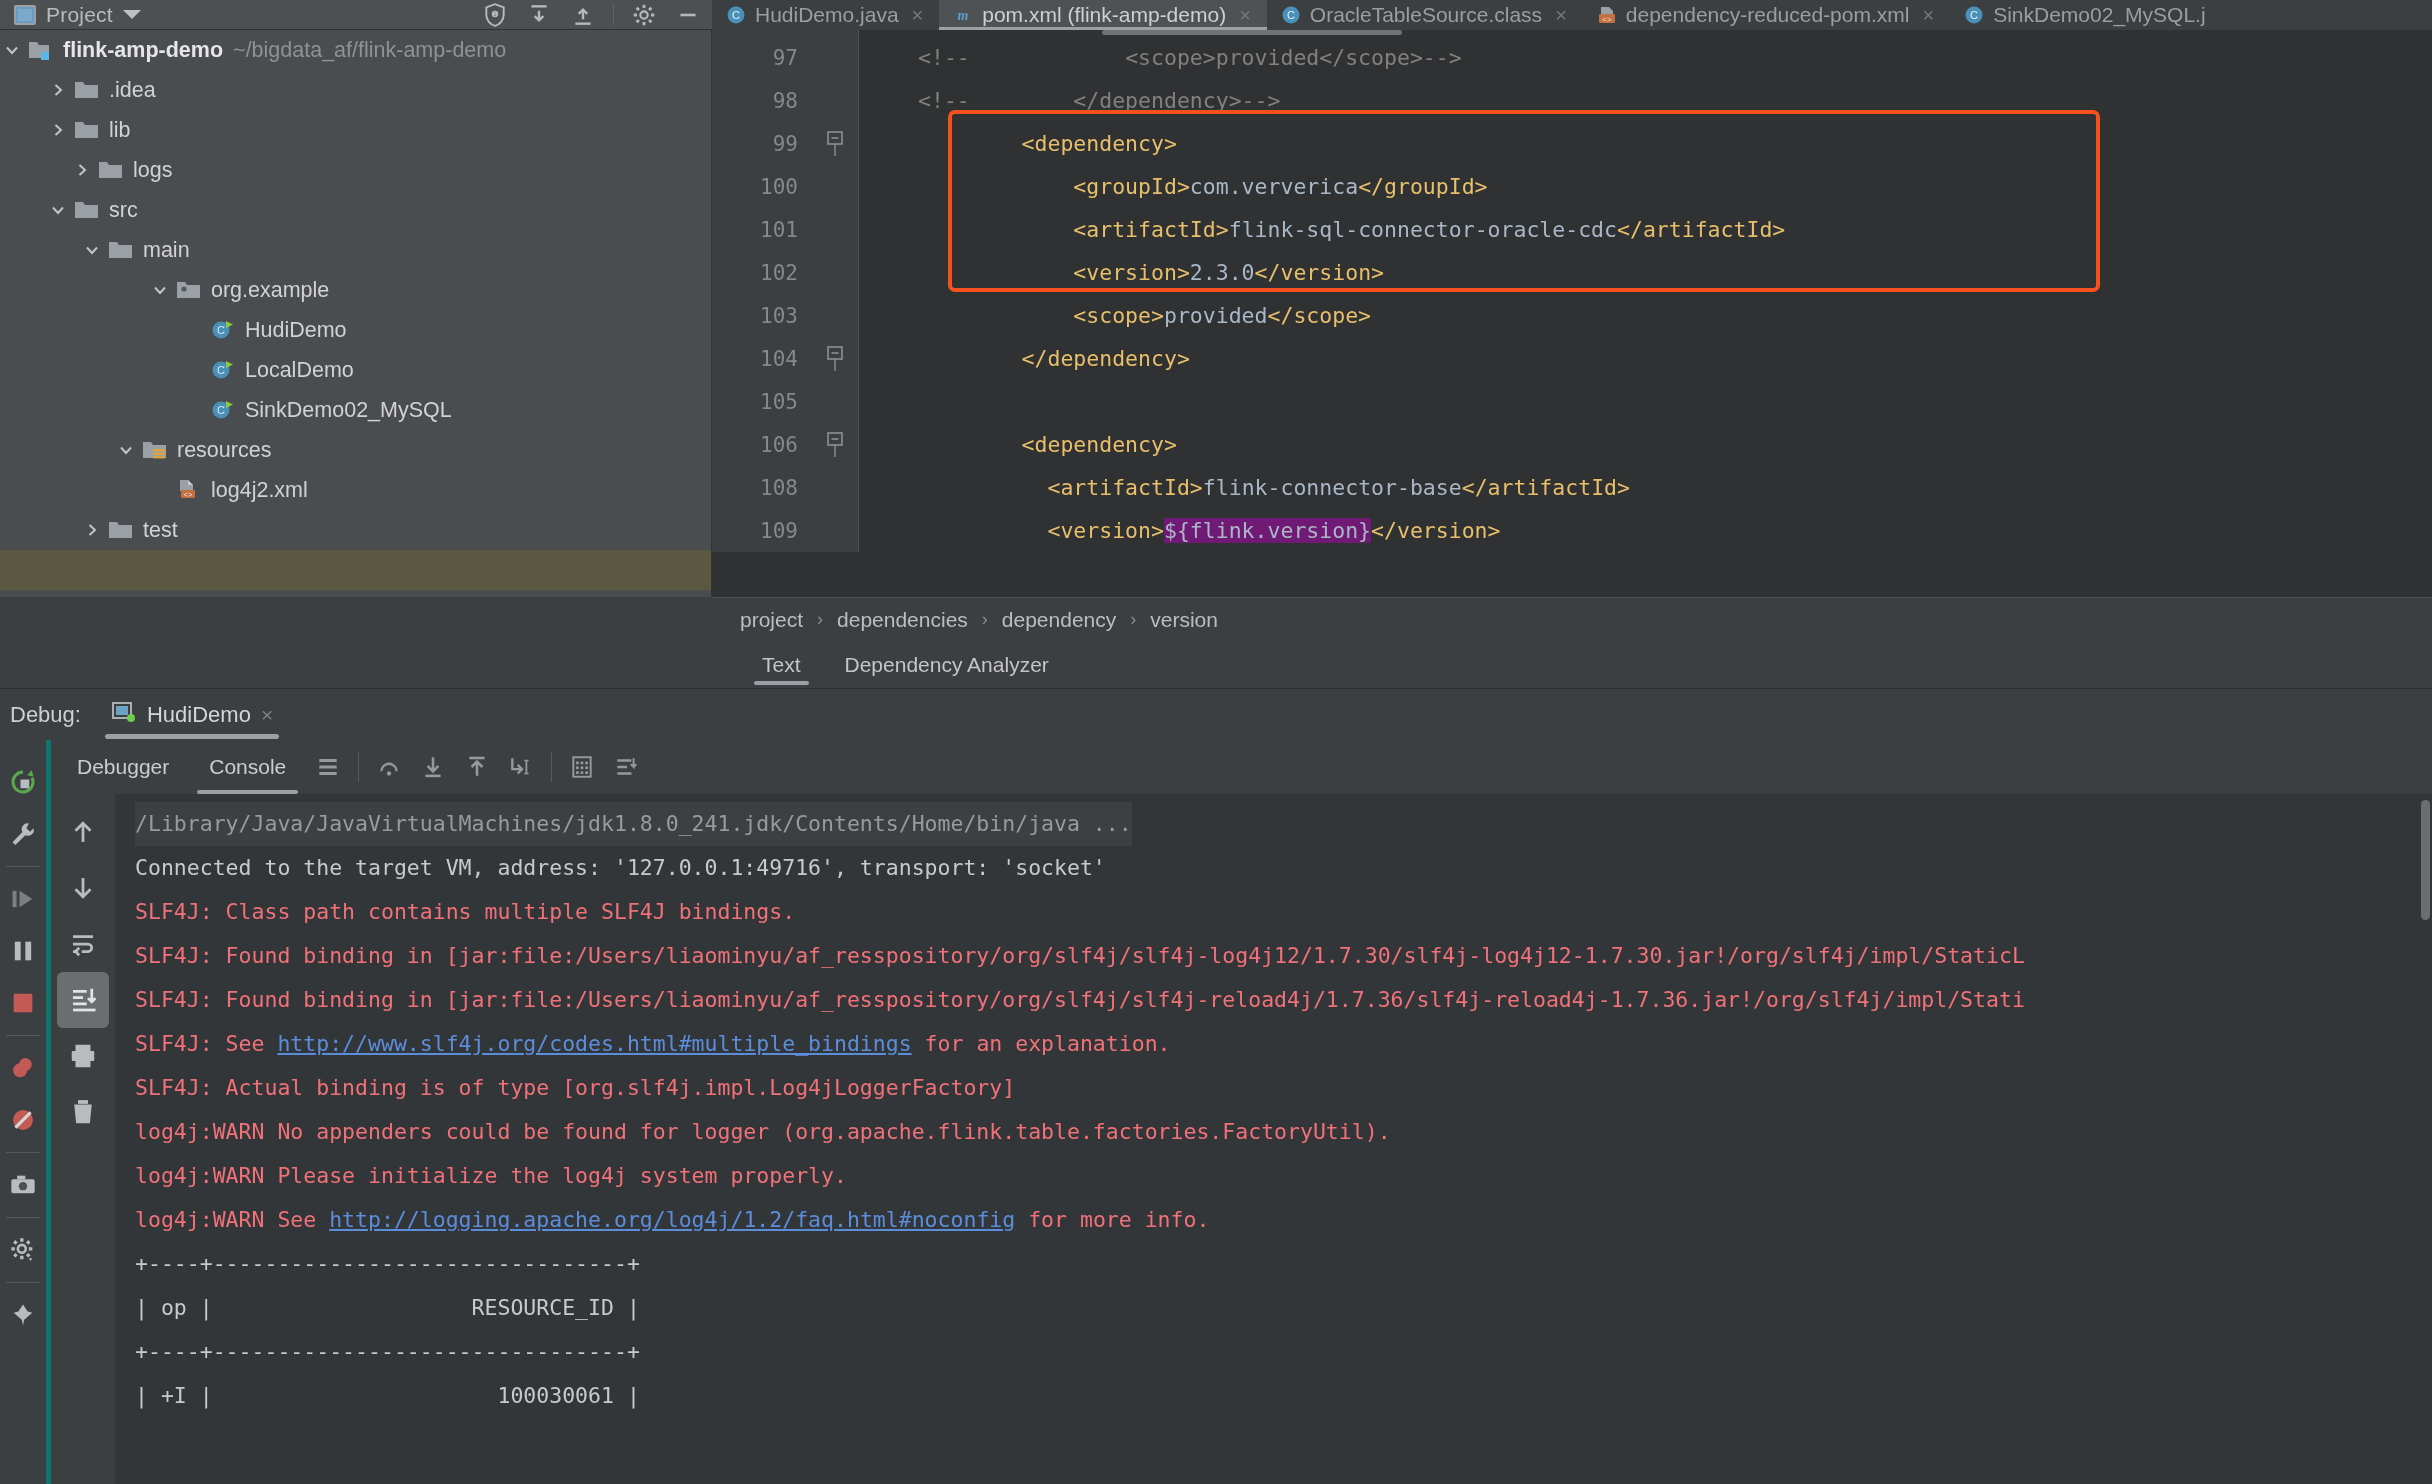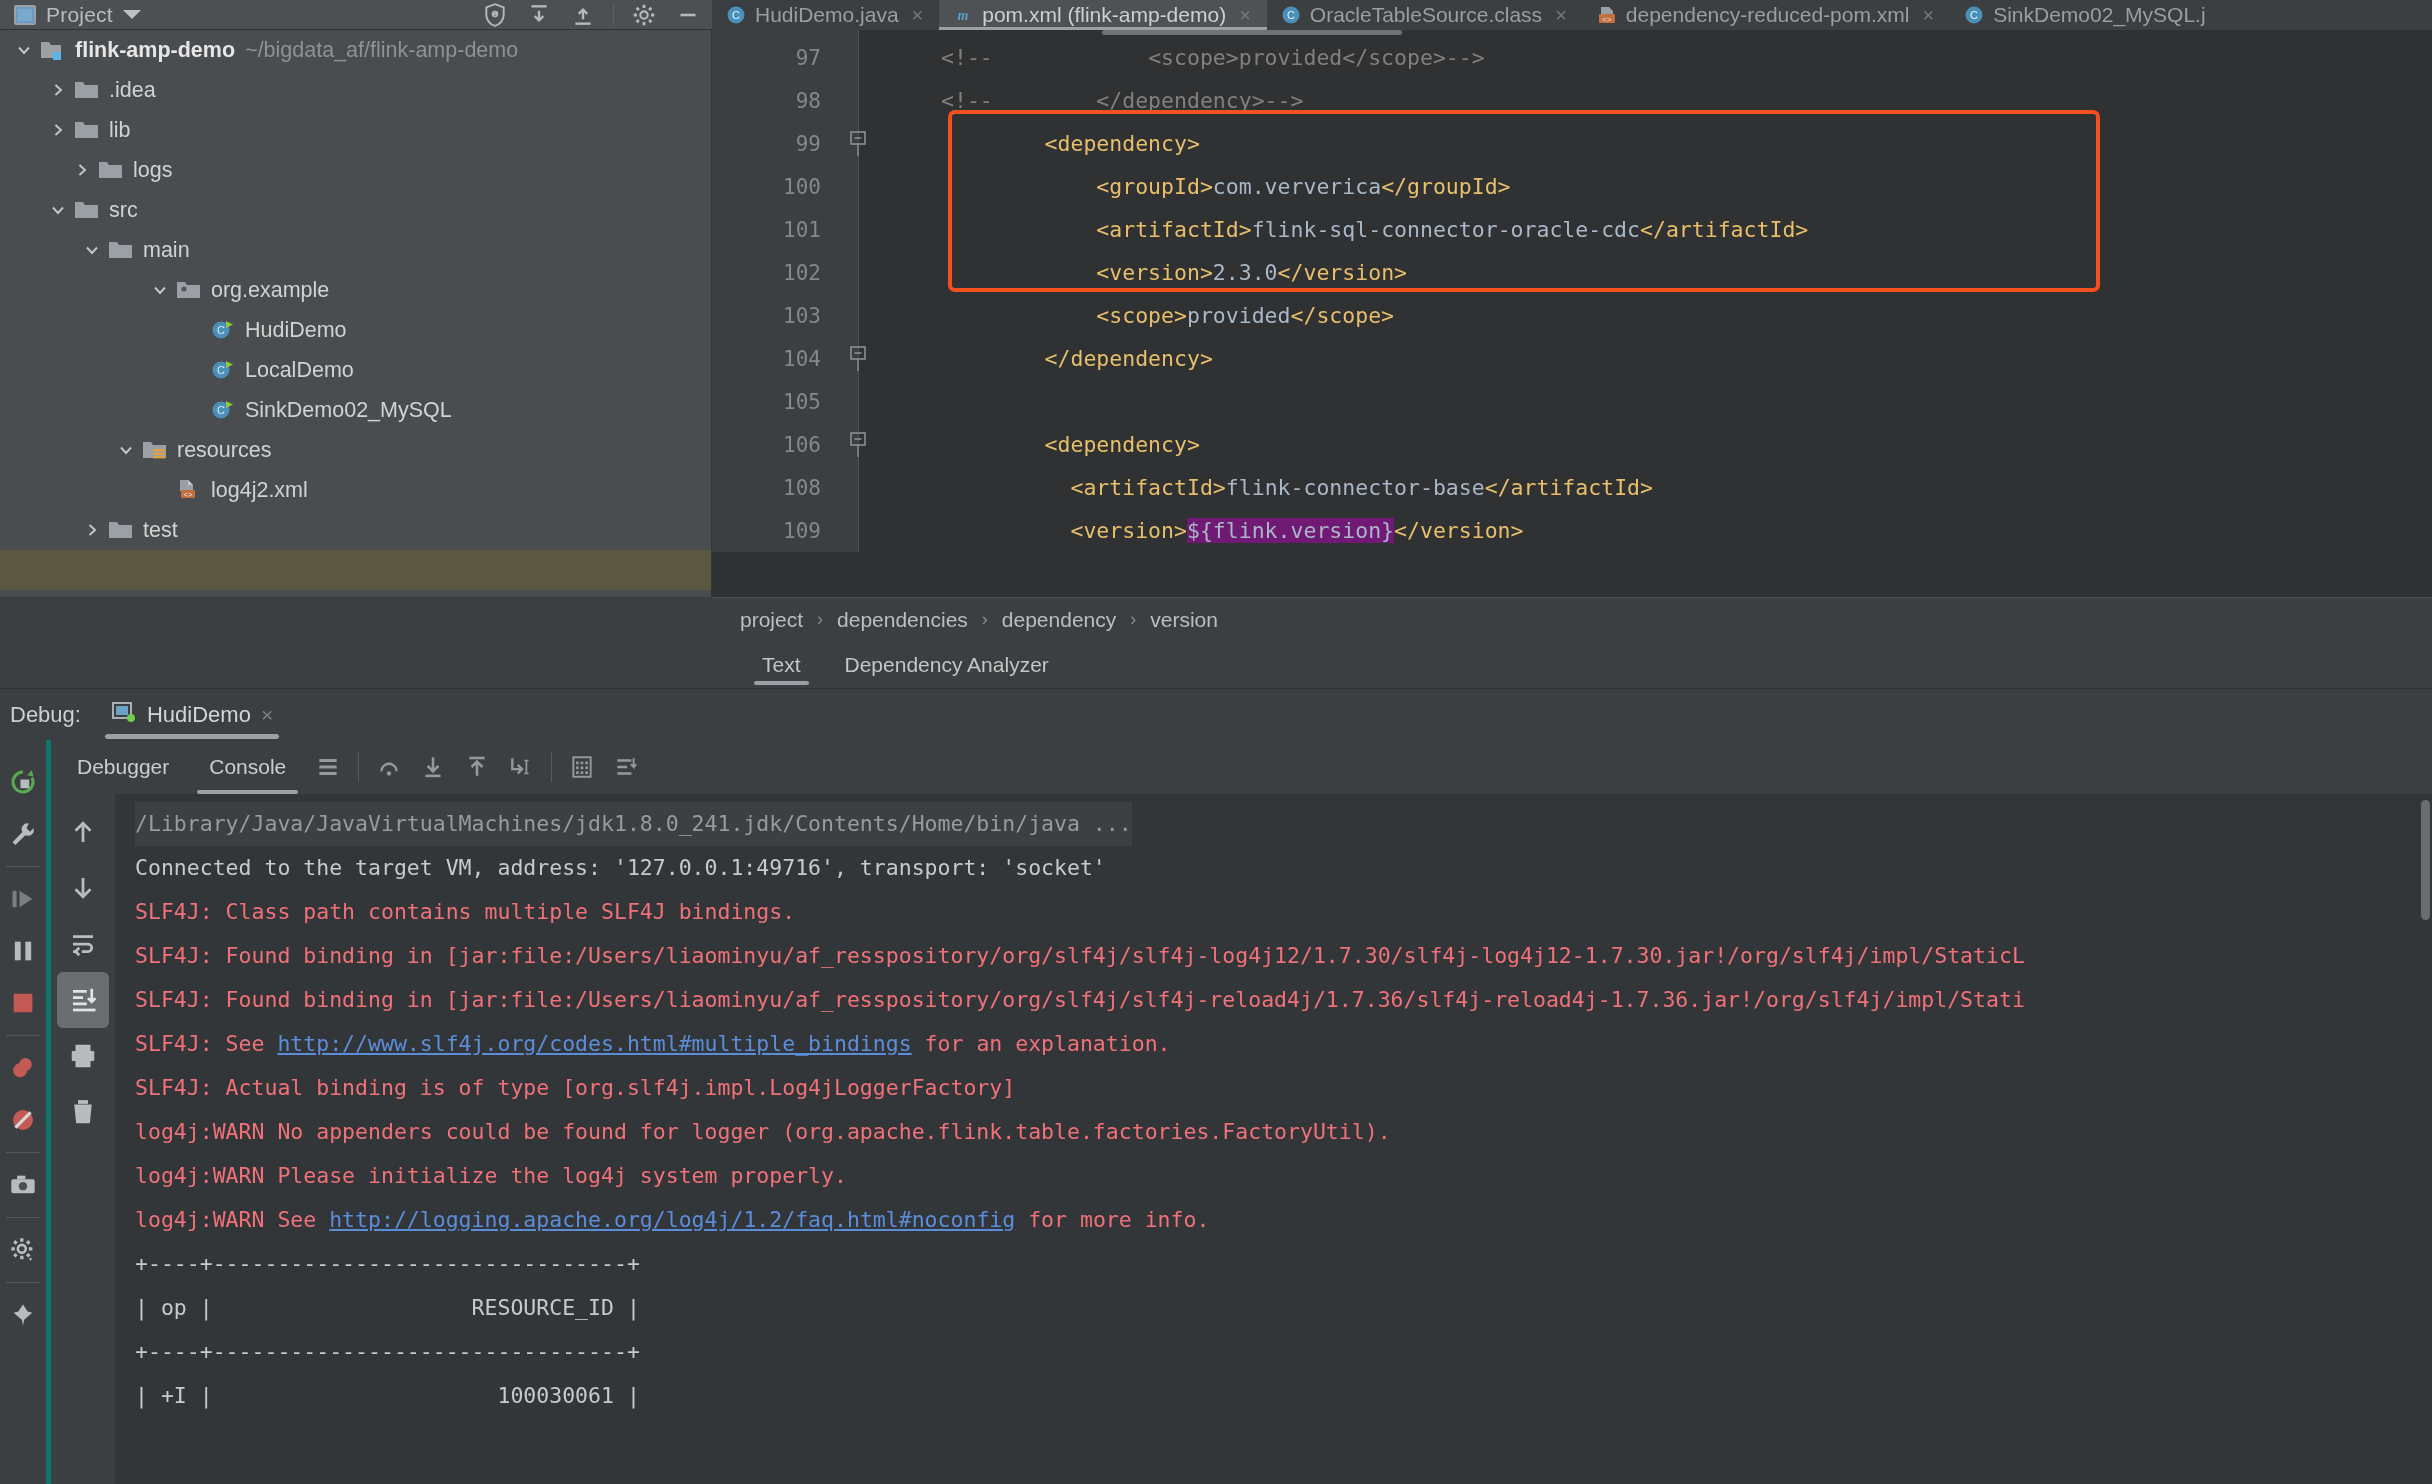--- a/index.html
+++ b/index.html
@@ -51,21 +51,21 @@
   .ficon { width: 26px; height: 22px; margin-right: 9px; flex: 0 0 26px; }
   .tlabel { }
   .tlabel.bold { font-weight: bold; color: #e6e6e6; }
   .tpath { color: #8f9194; margin-left: 10px; }
 
   .editor { flex: 1; background: #2f3133; position: relative; overflow: hidden; }
   .ed-hscroll { position: absolute; left: 390px; width: 300px; top: 0px; height: 5px; background: #6f7376; border-radius:3px;}
   .code-area { position: relative; font-family: "DejaVu Sans Mono", monospace; font-size: 21.5px; }
   .cline { height: 43px; display: flex; align-items: center; }
   .gutter { width: 100px; text-align: right; padding-right: 14px; color: #85888b; flex: 0 0 100px;
-            font-family: "DejaVu Sans Mono", monospace; font-size: 21px; margin-left: 23px; }
+            font-family: "DejaVu Sans Mono", monospace; font-size: 21px; }
   .foldcol { width: 46px; flex: 0 0 46px; display:flex; align-items:center; justify-content:center; position:relative;}
   .ann { width: 60px; flex: 0 0 60px; }
   .ctext { white-space: pre; color: #a9b7c6; }
   .tag { color: #e8bf6a; }
   .val { color: #a9b7c6; }
   .cmt { color: #808080; }
   .hl { background: #701a75; }
 
   .gutter-bg { position:absolute; left:0; top:0; bottom:0; width:146px; background:#3c3f41; }
   .gutter-div { position:absolute; left:146px; top:0; bottom:0; width:1px; background:#4e5154; }
@@ -222,21 +222,21 @@
             </svg>
         </span>
         <span>SinkDemo02_MySQL.j</span>
       </div>
     </div>
   </div>
 
   <div class="mid">
 
     <div class="tree" id="tree-host">
-        <div class="trow" style="padding-left: 14px;">
+        <div class="trow" style="padding-left: 2px;">
           <span class="arrow"><svg width="20" height="20" viewBox="0 0 20 20">
               <path d="M5 7.5 L10 13 L15 7.5" stroke="#c4c6c8" stroke-width="1.9" fill="none"></path>
             </svg></span>
           <span class="ficon"><svg width="26" height="22" viewBox="0 0 26 22">
               <path d="M1 3 h8 l2 3 h10 v13 H1 Z" fill="#9aa0a6"></path>
               <rect x="13" y="13" width="8" height="8" fill="#59b6e8"></rect>
             </svg></span>
           <span class="tlabel bold">flink-amp-demo</span>
           <span class="tpath">~/bigdata_af/flink-amp-demo</span>
         </div>

